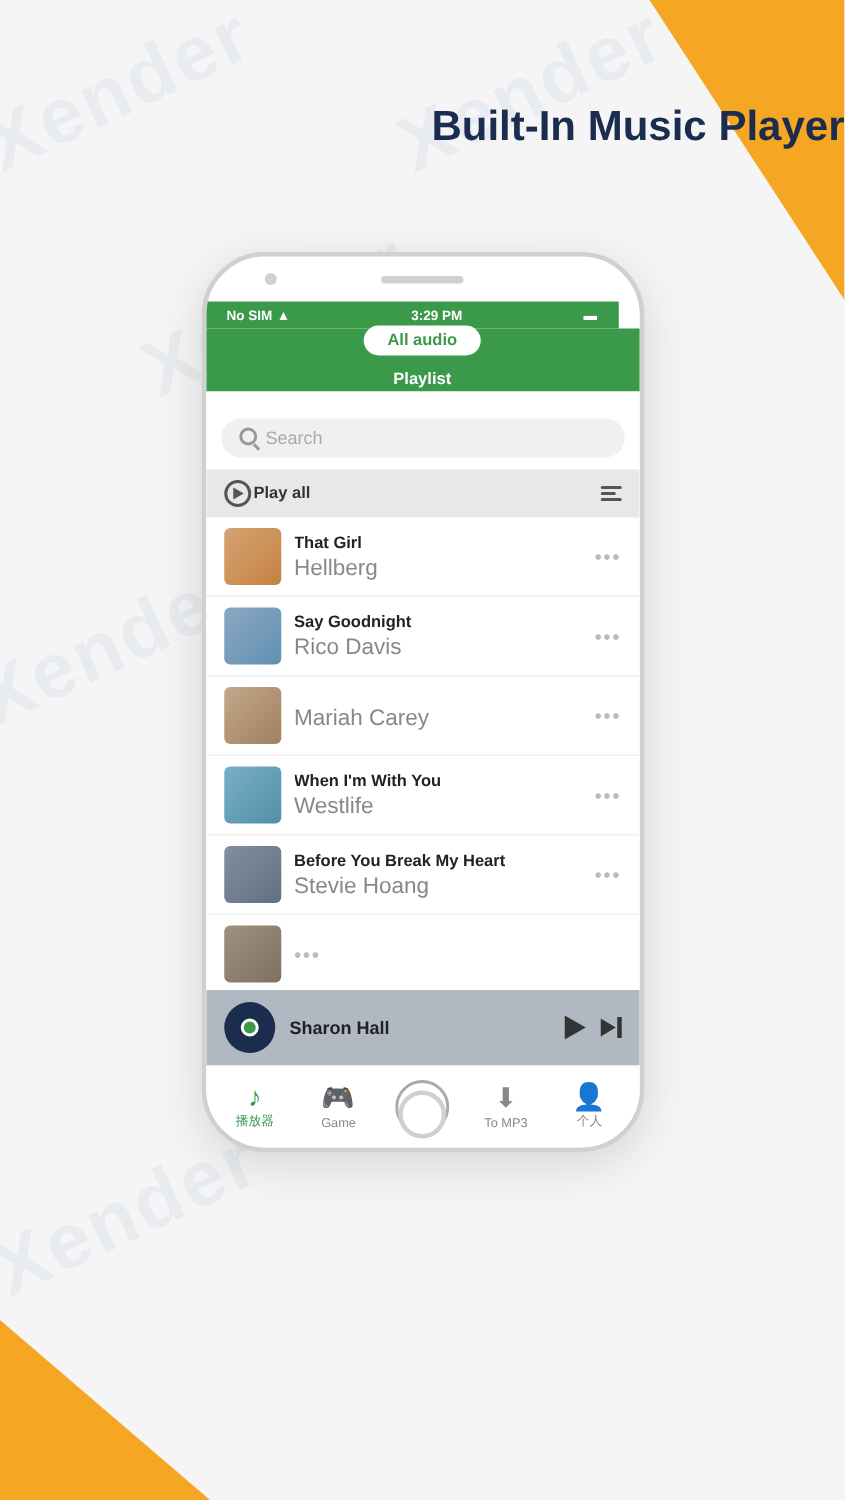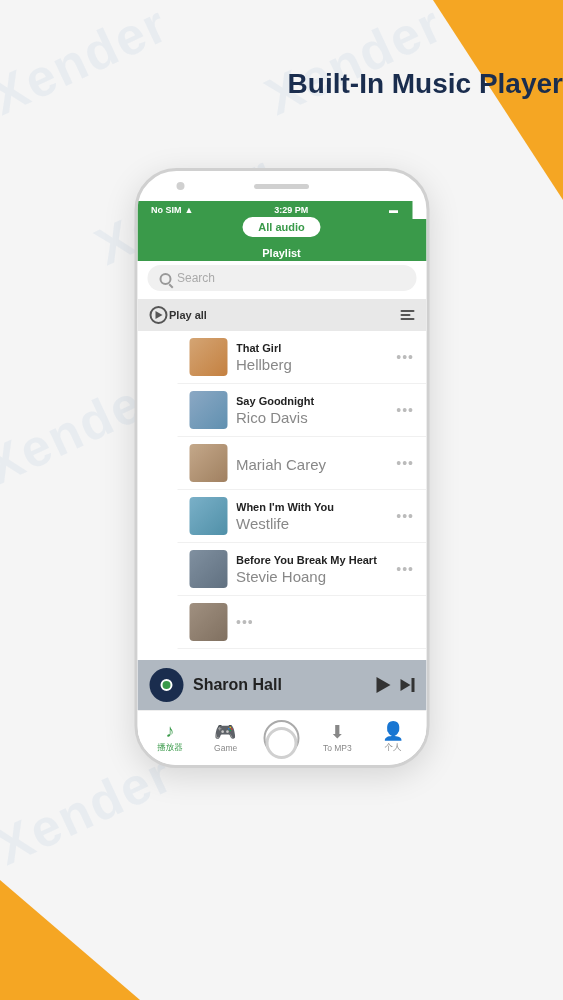--- a/index.html
+++ b/index.html
@@ -149,25 +149,25 @@
       position: absolute;
       top: 90px;
       left: 0; right: 0;
       bottom: 55px;
       background: #fff;
       overflow: hidden;
     }
 
     
     .search-bar {
-      margin: 4px 10px 0 10px;
+      margin: 18px 10px 0 10px;
       background: #f0f0f0;
       border-radius: 18px;
       display: flex;
-      align-items: flex-end;
+      align-items: flex-start;
       padding: 6px 12px;
       gap: 6px;
     }
     .search-icon-shape {
       width: 12px;
       height: 12px;
       border: 2px solid #999;
       border-radius: 50%;
       position: relative;
       flex-shrink: 0;
@@ -228,21 +228,21 @@
     }
     .menu-line {
       width: 14px;
       height: 2px;
       background: #555;
       border-radius: 1px;
     }
     .menu-line-short { width: 10px; }
 
     
-    .song-list { overflow: hidden; padding-left: 40px; }
+    .song-list { overflow: hidden; }
     .song-item {
       display: flex;
       align-items: center;
       padding: 7px 12px;
       border-bottom: 1px solid #f0f0f0;
       gap: 9px;
     }
     .song-thumb {
       width: 38px;
       height: 38px;
@@ -297,21 +297,21 @@
     }
     .now-disc-inner {
       width: 12px;
       height: 12px;
       border-radius: 50%;
       background: #3a9a4a;
       border: 2px solid #fff;
     }
     .now-title {
       flex: 1;
-      font-size: 16px;
+      font-size: 12px;
       font-weight: 600;
       color: #222;
     }
     .now-controls {
       display: flex;
       align-items: center;
       gap: 10px;
     }
     .ctrl-play {
       width: 0;

